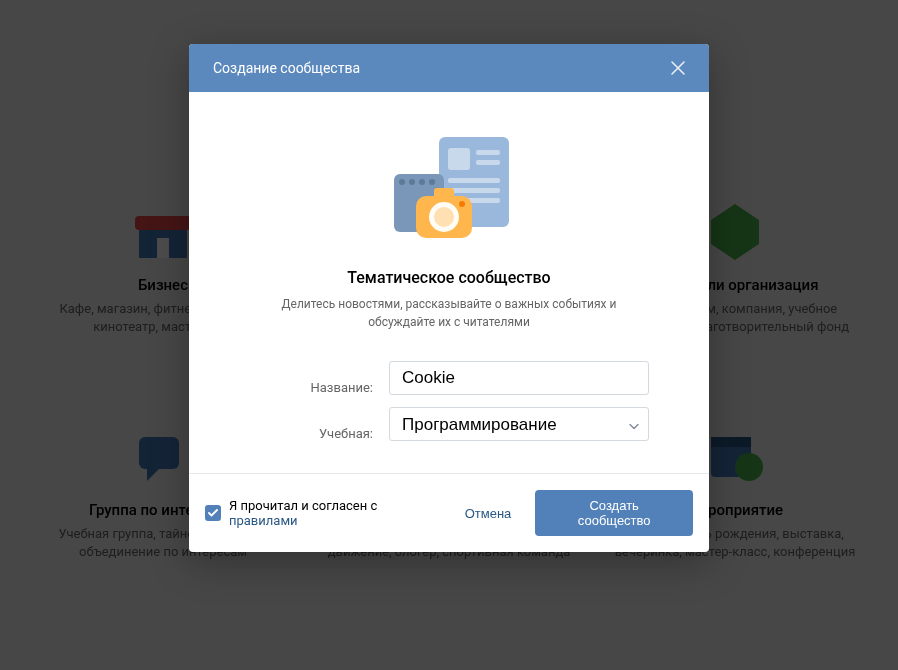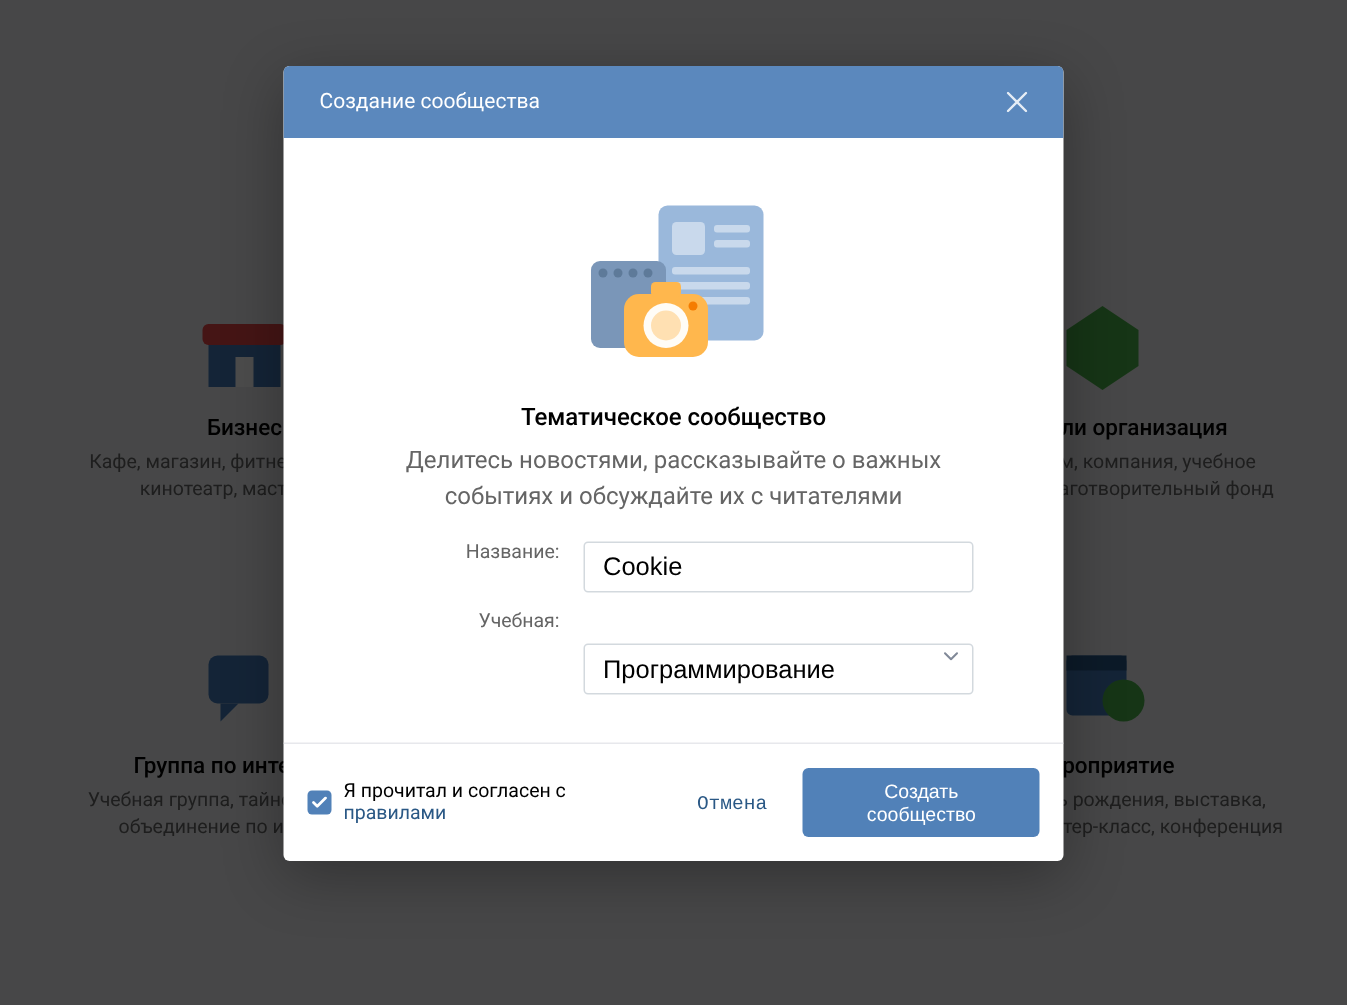--- a/index.html
+++ b/index.html
@@ -43,50 +43,50 @@
   display: flex;
   align-items: center;
   justify-content: space-between;
   font-size: 14px;
 }
 .close-btn { cursor: pointer; color: #fff; opacity: 0.85; }
 .close-btn svg { display: block; }
 .modal-body { padding: 40px 60px 20px 60px; text-align: center; }
 .illustration { height: 120px; display: flex; align-items: center; justify-content: center; margin-bottom: 16px; }
 .type-title { font-size: 16px; font-weight: 500; color: #000; margin-bottom: 8px; }
-.type-desc { font-size: 16px; color: #656565; line-height: 1.5; margin-bottom: 18px; padding: 0 20px; }
-.form-row { display: flex; align-items: flex-start; margin-bottom: 12px; }
+.type-desc { font-size: 12px; color: #656565; line-height: 1.5; margin-bottom: 30px; padding: 0 20px; }
+.form-row { display: flex; align-items: flex-end; margin-bottom: 12px; }
 .form-label { width: 140px; text-align: right; padding-right: 16px; font-size: 13px; color: #656565; }
 .form-input, .form-select {
   flex: 1; height: 34px;
   border: 1px solid #d3d9de; border-radius: 3px;
   padding: 0 12px; font-size: 17px; color: #000;
   background: #fff;
 }
 .form-select-wrap { flex: 1; position: relative; }
-.form-select { width: 100%; appearance: none; -webkit-appearance: none; cursor: pointer; margin-top: 22px; }
+.form-select { width: 100%; appearance: none; -webkit-appearance: none; cursor: pointer; }
 .select-chevron { position: absolute; right: 10px; top: 50%; transform: translateY(-50%); pointer-events: none; color: #828a99; }
 .modal-footer {
   padding: 16px 16px;
   display: flex;
   align-items: center;
   border-top: 1px solid #e7e8ec;
 }
 .checkbox-wrap { display: flex; align-items: center; font-size: 13px; color: #000; cursor: pointer; }
 .checkbox {
   width: 16px; height: 16px; border-radius: 3px;
   background: #5181b8; margin-right: 8px;
   display: flex; align-items: center; justify-content: center;
 }
 .checkbox svg { display: block; }
 .rules-link { color: #2a5885; }
 .footer-spacer { flex: 1; }
 .btn-secondary {
   background: none; border: none; color: #2a5885;
-  font-size: 13px; padding: 8px 16px; cursor: pointer; font-family: Liberation Mono, monospace;
+  font-size: 13px; padding: 8px 16px; cursor: pointer;
 }
 .btn-primary {
   background: #5181b8; border: none; color: #fff;
   font-size: 13px; padding: 8px 16px; border-radius: 4px;
   cursor: pointer; margin-left: 8px;
 }
 </style>
 </head>
 <body>
 

